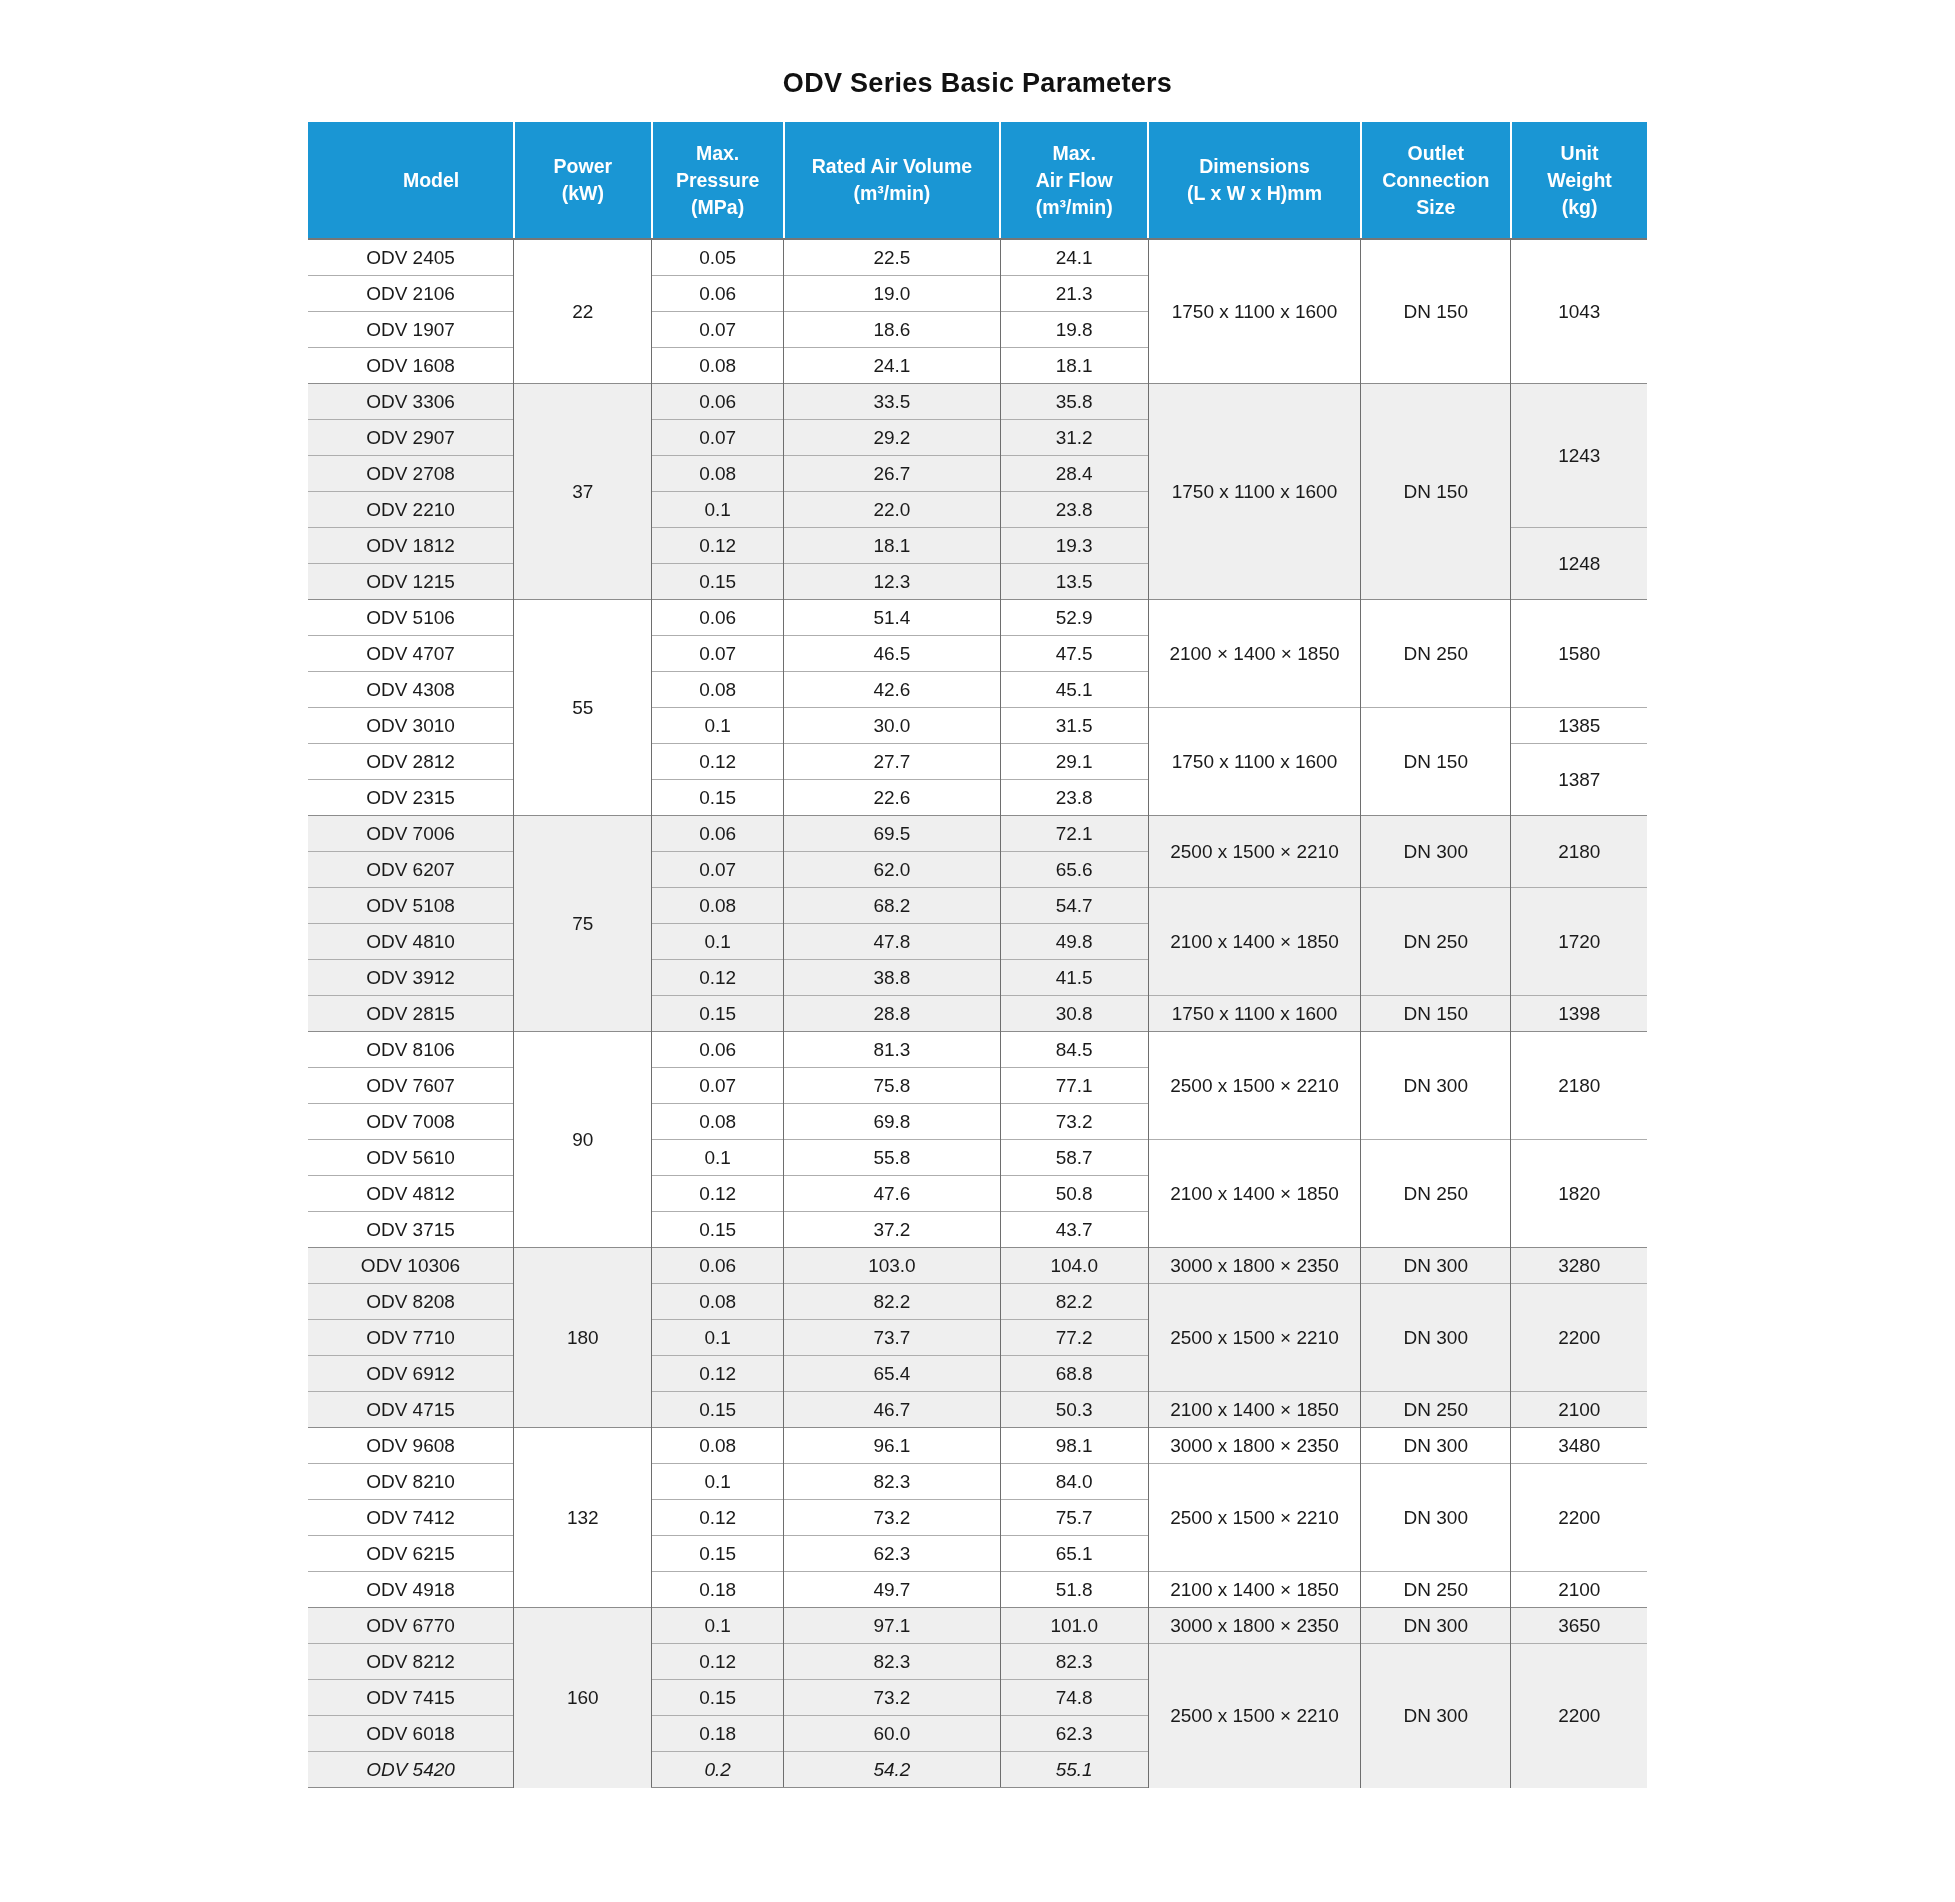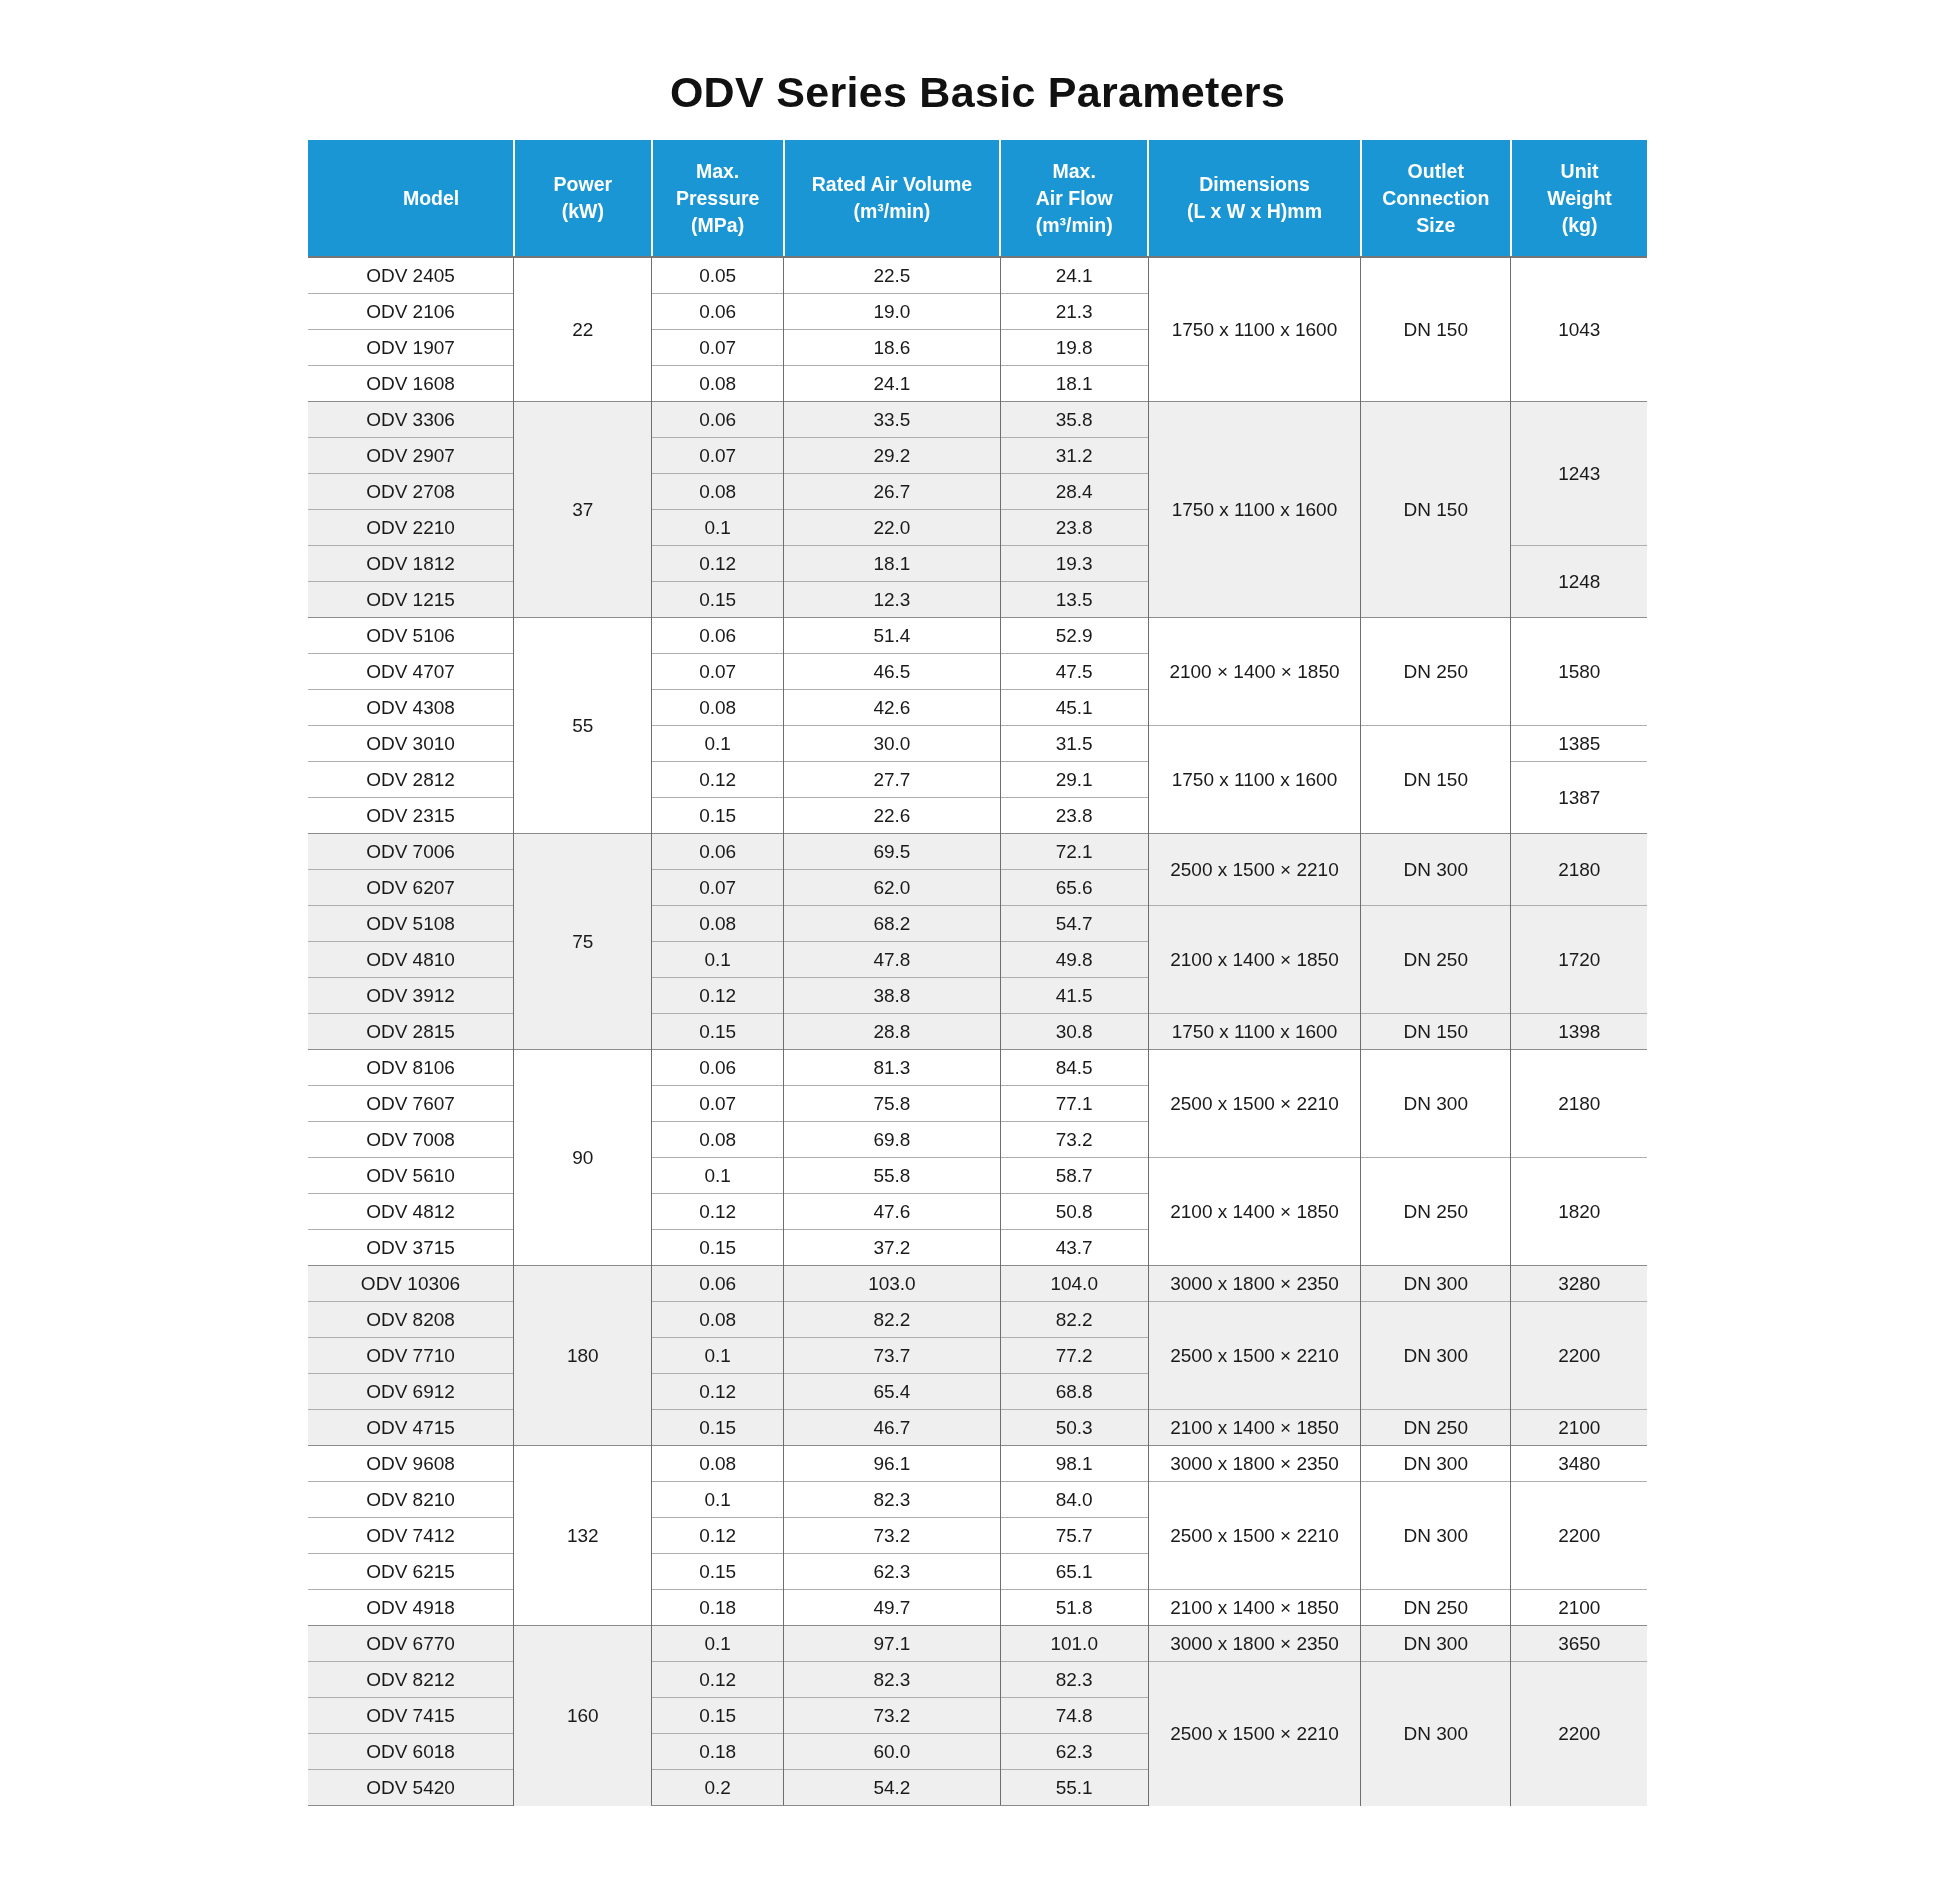--- a/index.html
+++ b/index.html
@@ -11,21 +11,21 @@
     --line-group:#8c8c8c;
     --text:#1a1a1a;
   }
   html,body{margin:0;padding:0;}
   body{
     width:1955px;height:1903px;background:#ffffff;
     font-family:"Liberation Sans",sans-serif;color:var(--text);
     overflow:hidden;
   }
   .title{
-    text-align:center;font-size:43px;font-weight:700;color:#111111;
+    text-align:center;font-size:27px;font-weight:700;color:#111111;
     margin:68px 0 0 0;letter-spacing:0.3px;
   }
   table.params{
     width:1230px;margin:23px auto 0 auto;
     border-collapse:collapse;table-layout:fixed;
   }
   table.params th{
     background:var(--header-bg);color:var(--header-fg);
     font-size:19.5px;font-weight:700;line-height:1.38;
     white-space:pre-line;vertical-align:middle;text-align:center;
@@ -37,21 +37,21 @@
   table.params td{
     text-align:center;vertical-align:middle;
     font-size:19px;height:35px;padding:0 3.4px;
     border-left:1.1px solid var(--line-v);
     border-top:1.1px solid var(--line-row);
     background:#ffffff;
   }
   table.params td:first-child{border-left:none;}
   table.params tbody tr:first-child td{border-top:none;}
   table.params tr.group-start td{border-top:1.7px solid var(--line-group);}
-  table.params tbody tr:last-child td{border-bottom:1.7px solid var(--line-group);}
+  table.params tbody tr:last-child td{border-bottom:1.7px solid var(--line-group);font-style:italic;}
   table.params tr.shade td{background:var(--stripe);}
   .col-0{width:157px}.col-1{width:129px}.col-2{width:123px}.col-3{width:208px}
   .col-4{width:139px}.col-5{width:204px}.col-6{width:141px}.col-7{width:129px}
 </style>
 </head>
 <body>
 
 <div class="page">
   <h1 class="title">ODV Series Basic Parameters</h1>
   <table class="params">

